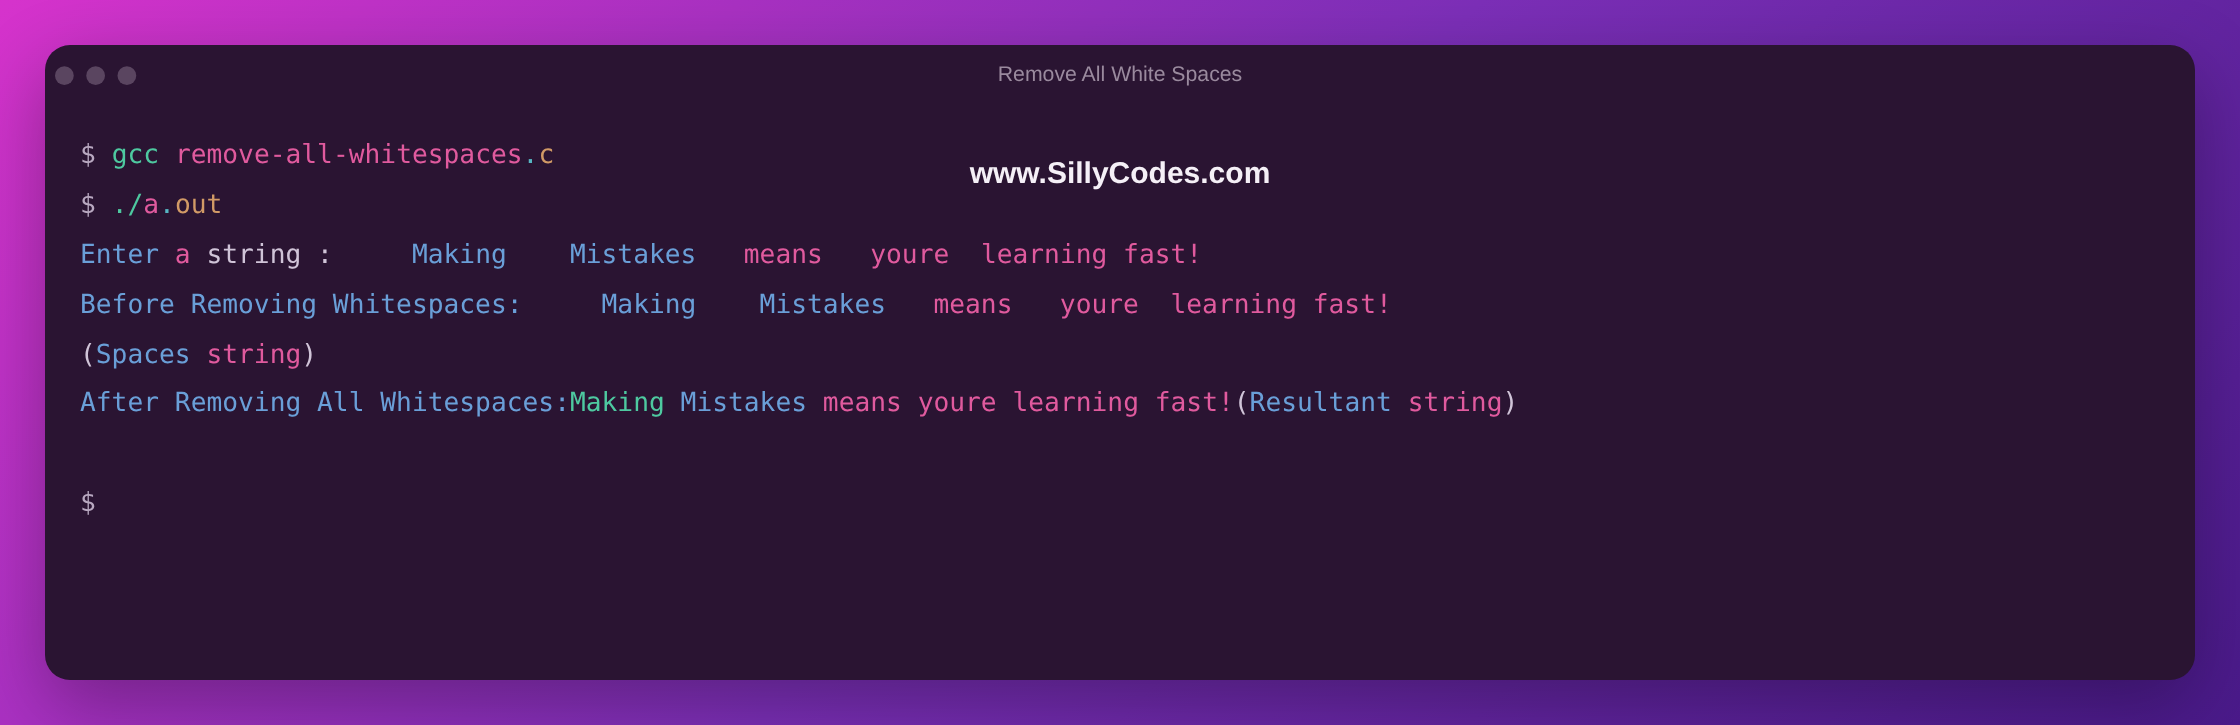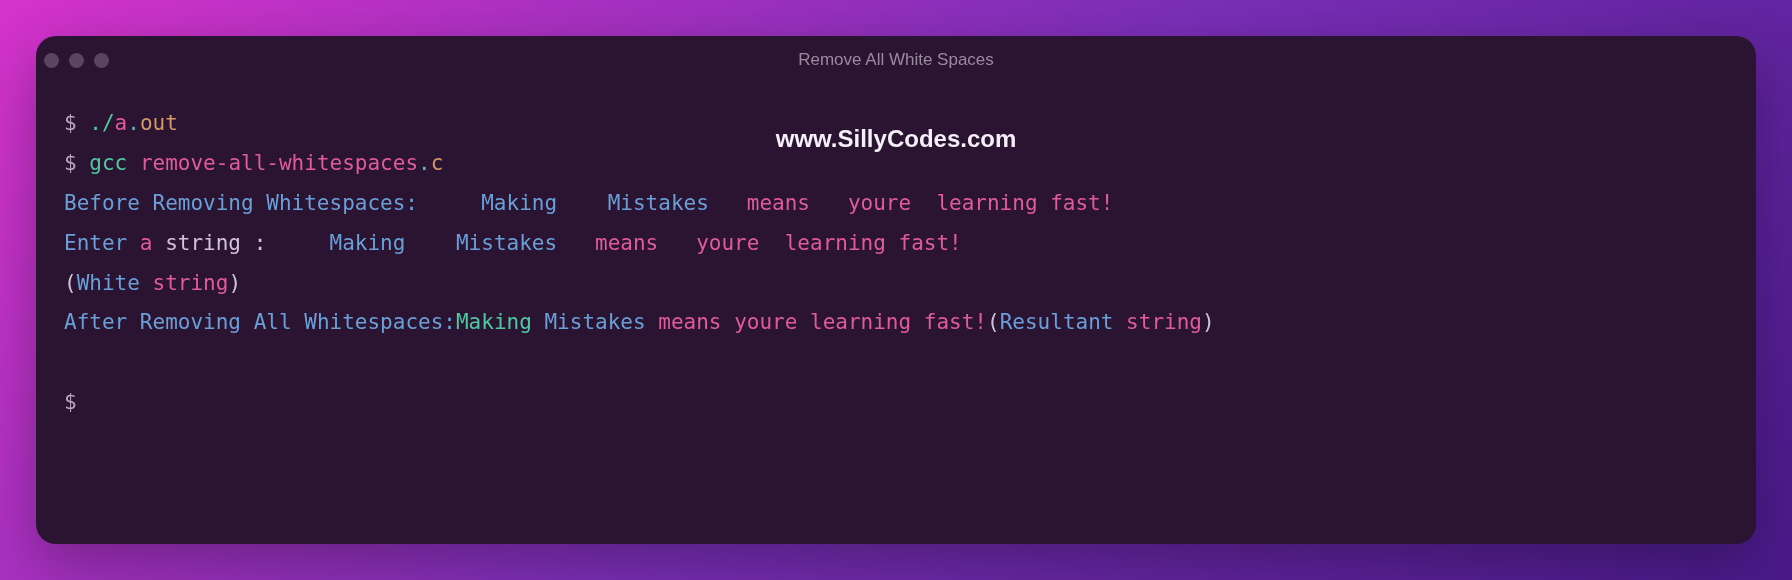--- a/index.html
+++ b/index.html
@@ -98,29 +98,29 @@
       <div class="traffic-light"></div>
       <div class="traffic-light"></div>
       <div class="traffic-light"></div>
     </div>
     <div class="window-title">Remove All White Spaces</div>
   </div>
 
   <div class="terminal-content">
     <div class="watermark">www.SillyCodes.com</div>
 
+    <div class="line"><span class="prompt">$</span><span class="prompt"> </span><span class="cmd-green">gcc</span><span> </span><span class="cmd-pink">remove-all-whitespaces</span><span class="cmd-cyan">.</span><span class="cmd-orange">c</span></div>
+
     <div class="line"><span class="prompt">$</span><span class="prompt"> </span><span class="cmd-green">./</span><span class="cmd-pink">a</span><span class="cmd-cyan">.</span><span class="cmd-orange">out</span></div>
 
-    <div class="line"><span class="prompt">$</span><span class="prompt"> </span><span class="cmd-green">gcc</span><span> </span><span class="cmd-pink">remove-all-whitespaces</span><span class="cmd-cyan">.</span><span class="cmd-orange">c</span></div>
+    <div class="line"><span class="blue">Enter</span><span class="pink"> a </span><span class="light">string</span><span class="light"> :     </span><span class="blue">Making</span><span class="blue">    Mistakes   </span><span class="pink">means</span><span class="pink">   youre  </span><span class="pink">learning fast!</span></div>
 
     <div class="line"><span class="blue">Before</span><span class="blue"> Removing </span><span class="blue">Whitespaces:</span><span class="blue">     Making</span><span class="blue">    Mistakes   </span><span class="pink">means</span><span class="pink">   youre  </span><span class="pink">learning fast!</span></div>
 
-    <div class="line"><span class="blue">Enter</span><span class="pink"> a </span><span class="light">string</span><span class="light"> :     </span><span class="blue">Making</span><span class="blue">    Mistakes   </span><span class="pink">means</span><span class="pink">   youre  </span><span class="pink">learning fast!</span></div>
-
-    <div class="line"><span class="light">(</span><span class="blue">White</span><span class="pink"> string</span><span class="light">)</span></div>
+    <div class="line"><span class="light">(</span><span class="blue">Spaces</span><span class="pink"> string</span><span class="light">)</span></div>
 
     <div class="line"><span class="blue">After</span><span class="blue"> Removing </span><span class="blue">All</span><span class="blue"> Whitespaces:</span><span class="green">Making</span><span class="blue"> Mistakes </span><span class="pink">means</span><span class="pink"> youre </span><span class="pink">learning fast!</span><span class="light">(</span><span class="blue">Resultant</span><span class="pink"> string</span><span class="light">)</span></div>
 
     <div class="line">&nbsp;</div>
 
     <div class="line"><span class="prompt">$</span></div>
   </div>
 </div>
 
 </body></html>

